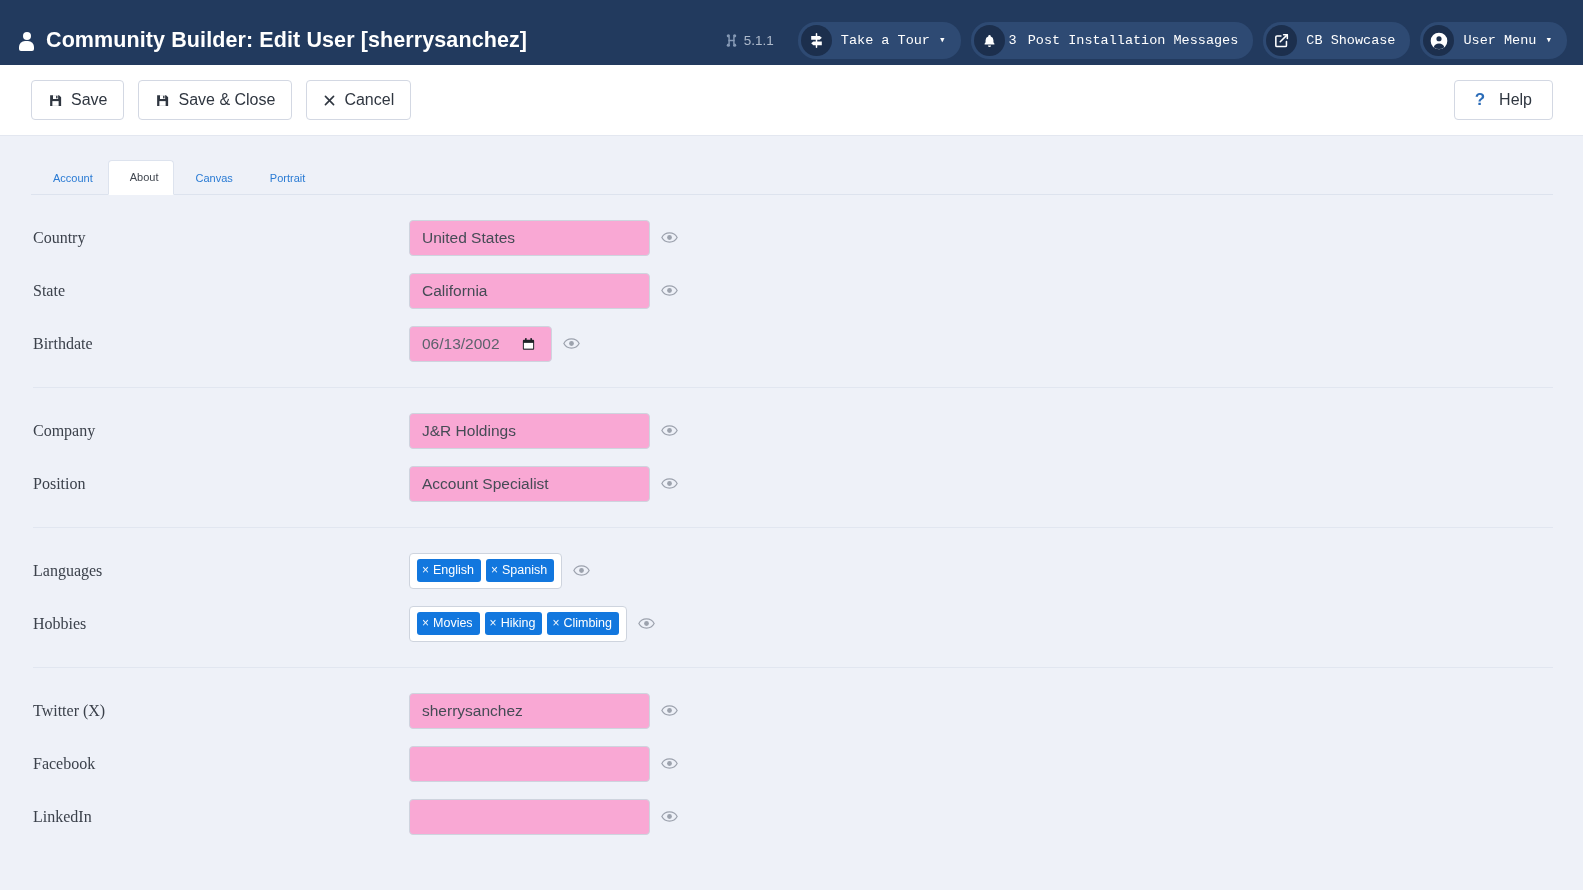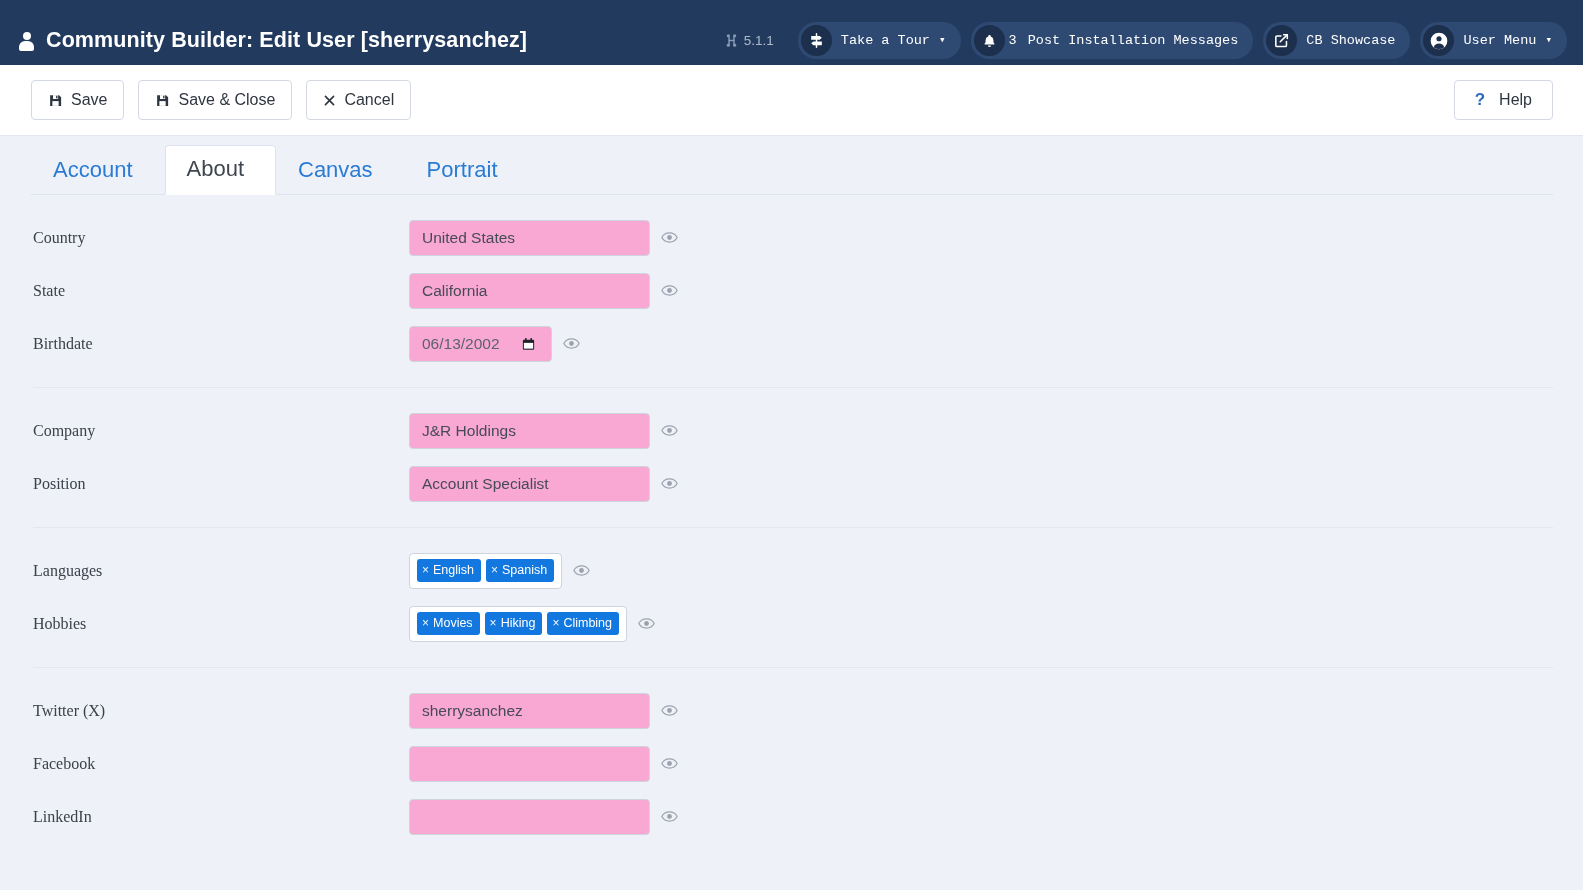--- a/index.html
+++ b/index.html
@@ -154,23 +154,23 @@
     padding: 19px 30px 0 31px;
     background: #eef1f8;
   }
   .tabs {
     display: flex;
     align-items: flex-end;
     border-bottom: 1px solid #dde3ee;
     height: 40px;
   }
   .tab {
-    font-size: 22px;
+    font-size: 11px;
     color: #2a7bd4;
-    padding: 9px 31px 10px 21px;
+    padding: 9px 14px 10px 21px;
     cursor: pointer;
     border: 1px solid transparent;
     border-bottom: none;
     border-radius: 4px 4px 0 0;
     position: relative;
     top: 1px;
     line-height: 1.3;
     background: transparent;
     font-family: inherit;
     white-space: nowrap;

